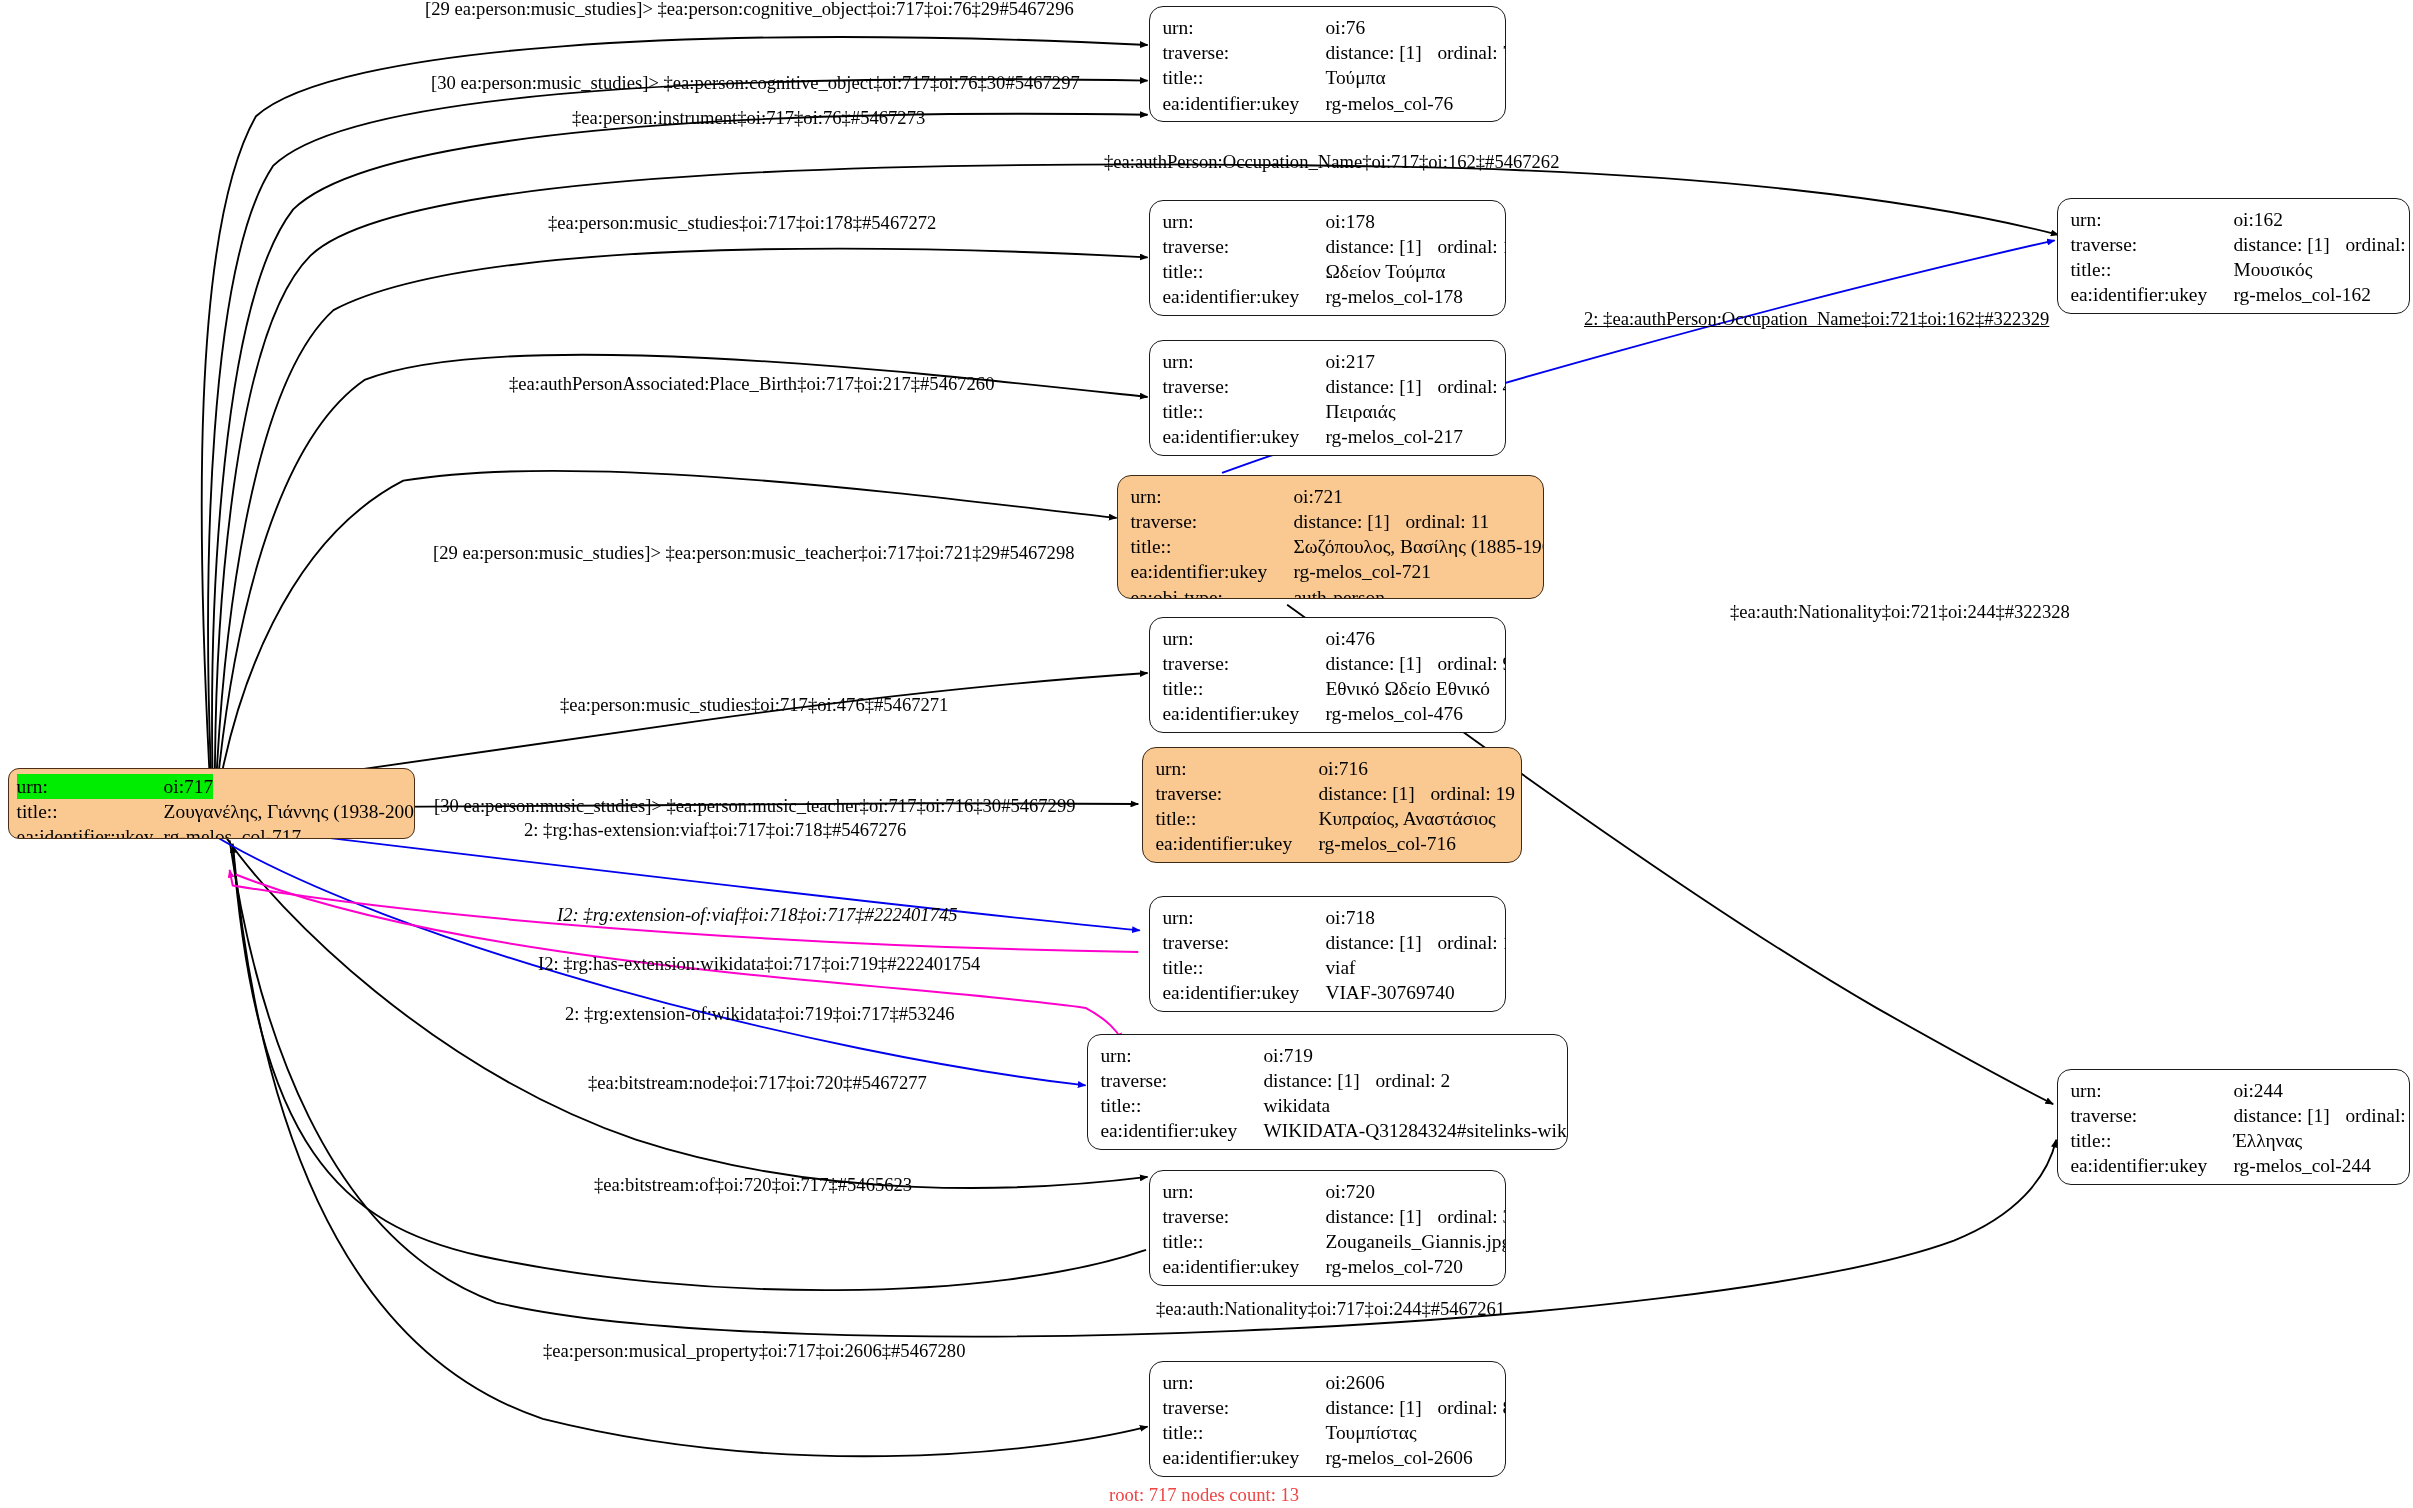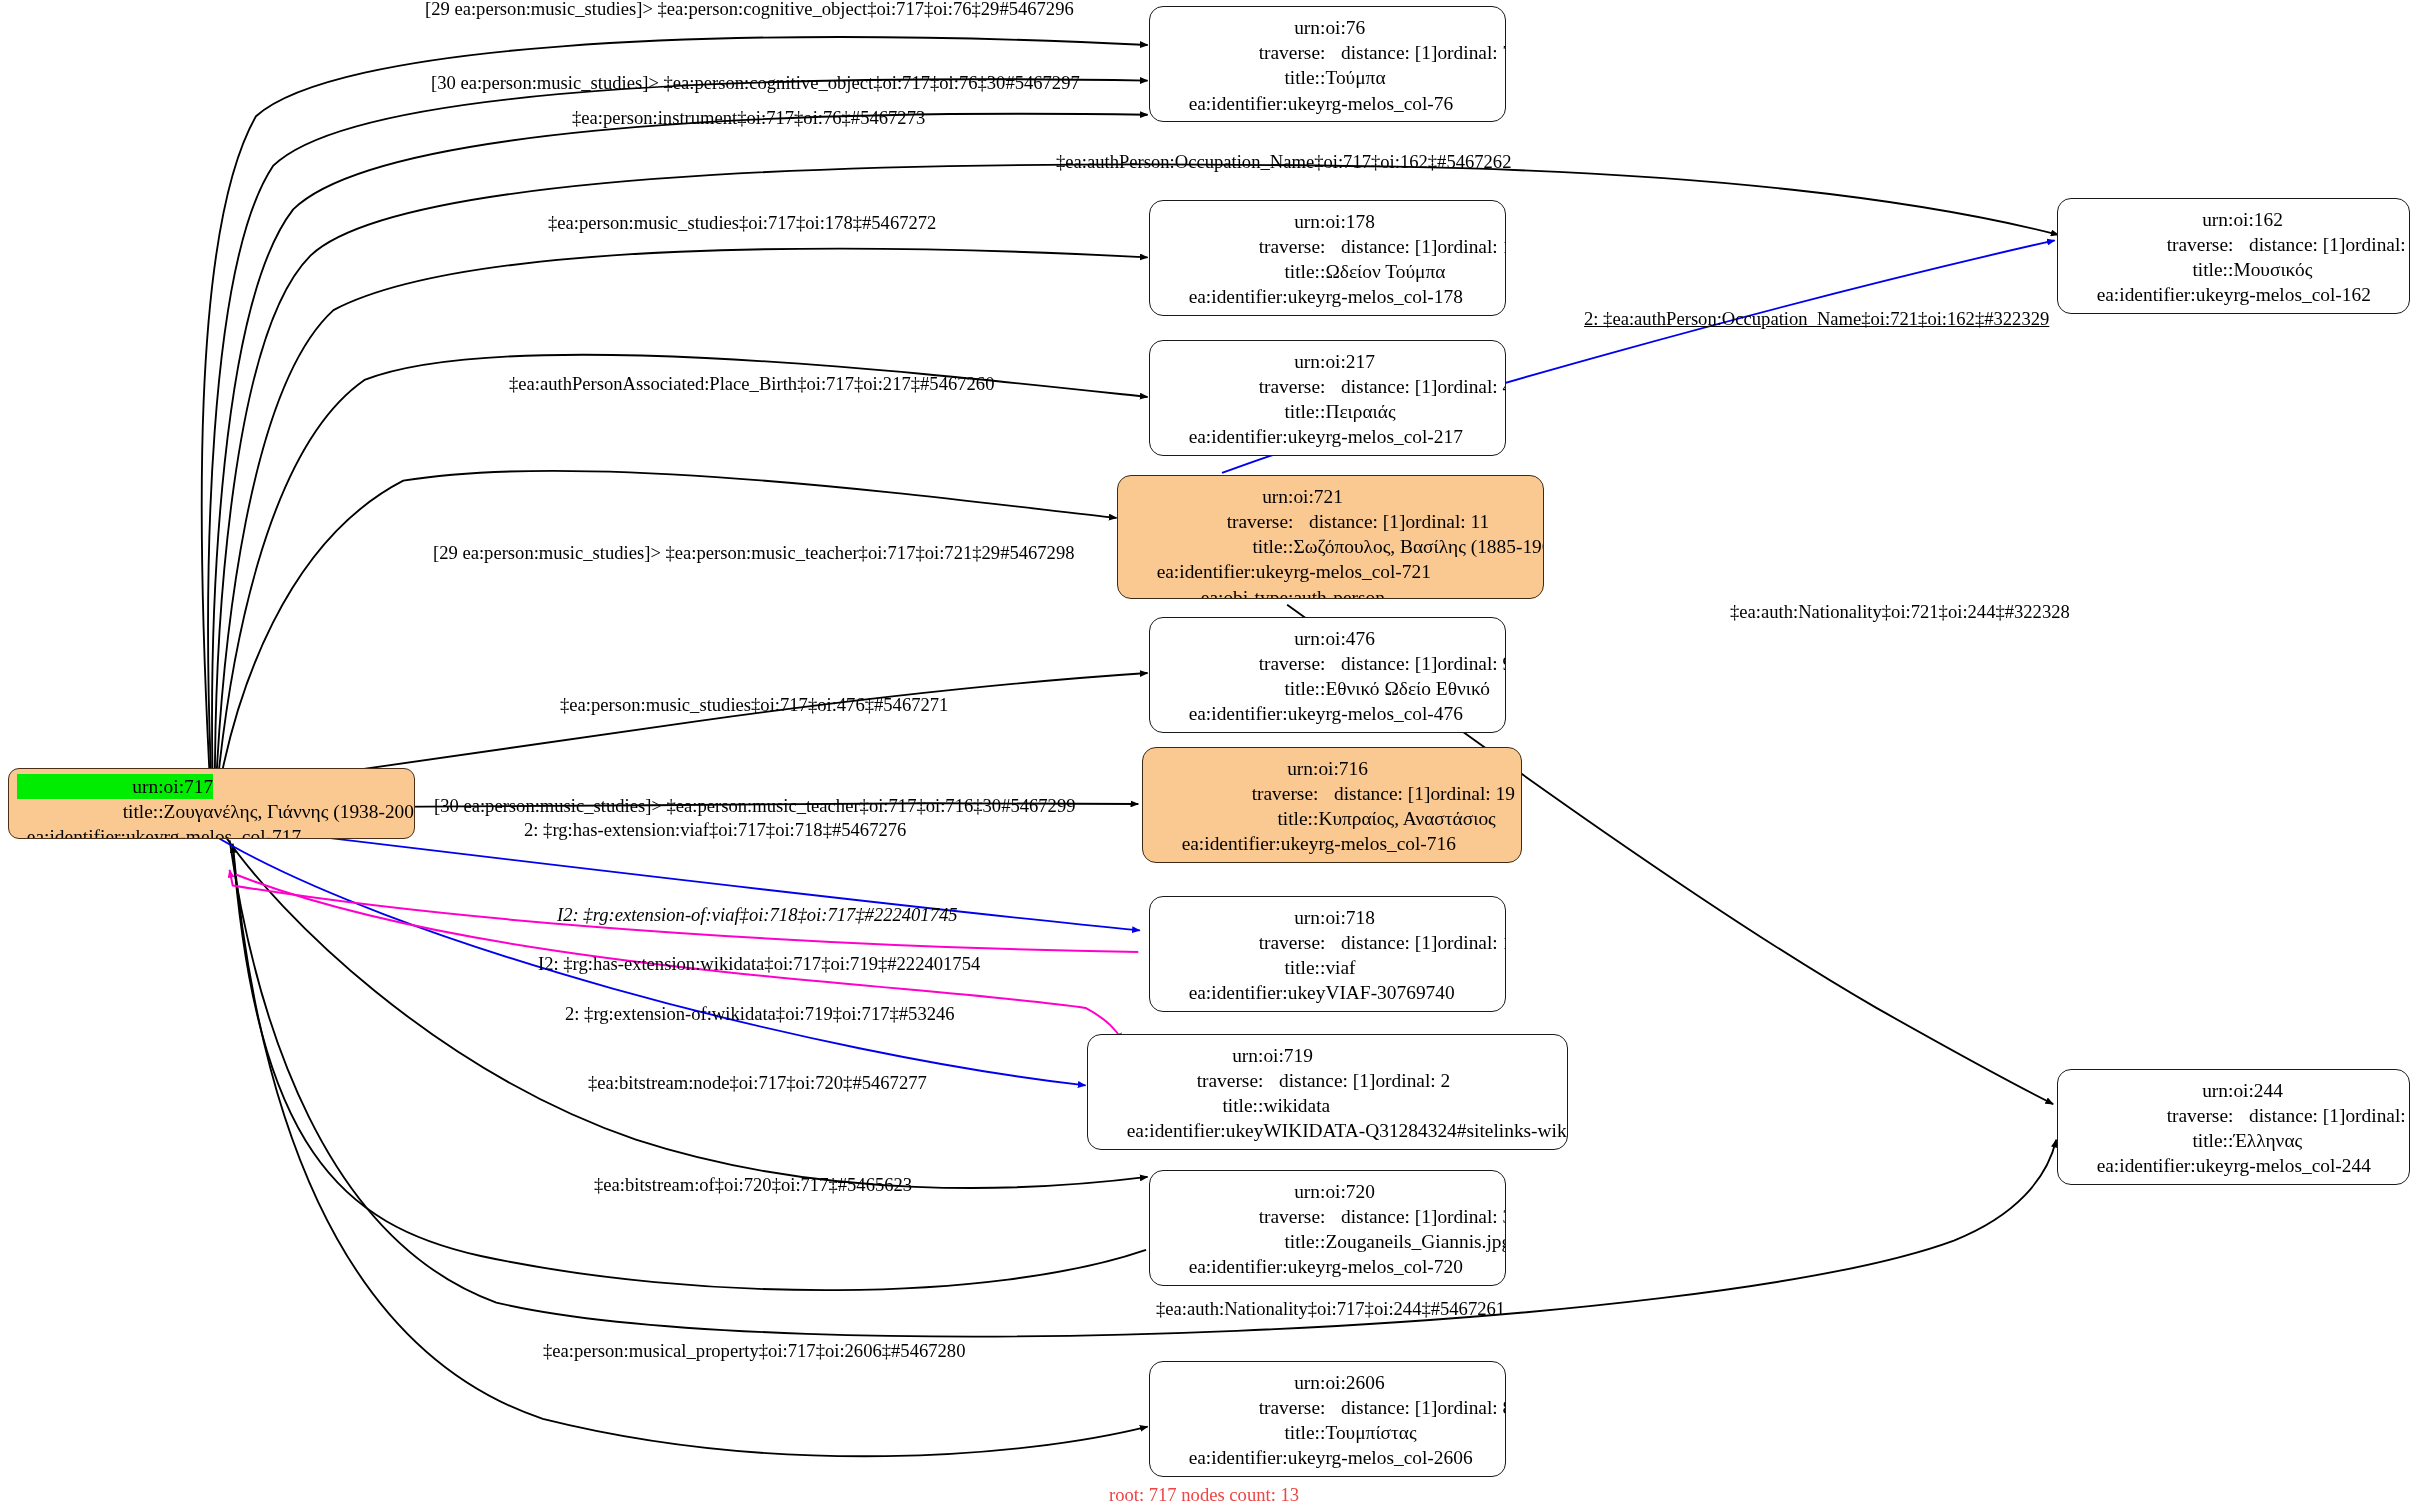--- a/index.html
+++ b/index.html
@@ -24,21 +24,20 @@
     pointer-events: none;
   }
   .node {
     position: absolute;
     box-sizing: border-box;
     border: 1.6px solid #1a1a1a;
     border-radius: 14px;
     background: #ffffff;
     padding: 7.8px 11px 7.8px 12.4px;
     overflow: hidden;
-    text-align: right;
   }
   .node.orange { background: #fac891; border-color: #3d2a16; }
   .node.root   { background: #fac891; border-color: #4a2f16; }
   .row {
     display: flex;
     align-items: baseline;
     white-space: nowrap;
     line-height: 1.30;
   }
   .k {
@@ -444,21 +443,21 @@
       <span class="v">auth-concept</span>
     </div>
   </div>
 
   <div class="edge-label" style="left:425px; top:0px;">[29 ea:person:music_studies]&gt; ‡ea:person:cognitive_object‡oi:717‡oi:76‡29#5467296</div>
 
   <div class="edge-label" style="left:431px; top:74px;">[30 ea:person:music_studies]&gt; ‡ea:person:cognitive_object‡oi:717‡oi:76‡30#5467297</div>
 
   <div class="edge-label" style="left:572px; top:109px;">‡ea:person:instrument‡oi:717‡oi:76‡#5467273</div>
 
-  <div class="edge-label" style="left:1056px; top:153px;text-align:center;">‡ea:authPerson:Occupation_Name‡oi:717‡oi:162‡#5467262</div>
+  <div class="edge-label" style="left:1104px; top:153px;text-align:center;">‡ea:authPerson:Occupation_Name‡oi:717‡oi:162‡#5467262</div>
 
   <div class="edge-label" style="left:548px; top:214px;">‡ea:person:music_studies‡oi:717‡oi:178‡#5467272</div>
 
   <div class="edge-label" style="left:509px; top:375px;">‡ea:authPersonAssociated:Place_Birth‡oi:717‡oi:217‡#5467260</div>
 
   <div class="edge-label" style="left:1584px; top:310px;text-decoration:underline;">2: ‡ea:authPerson:Occupation_Name‡oi:721‡oi:162‡#322329</div>
 
   <div class="edge-label" style="left:433px; top:544px;">[29 ea:person:music_studies]&gt; ‡ea:person:music_teacher‡oi:717‡oi:721‡29#5467298</div>
 
   <div class="edge-label" style="left:1730px; top:603px;">‡ea:auth:Nationality‡oi:721‡oi:244‡#322328</div>

